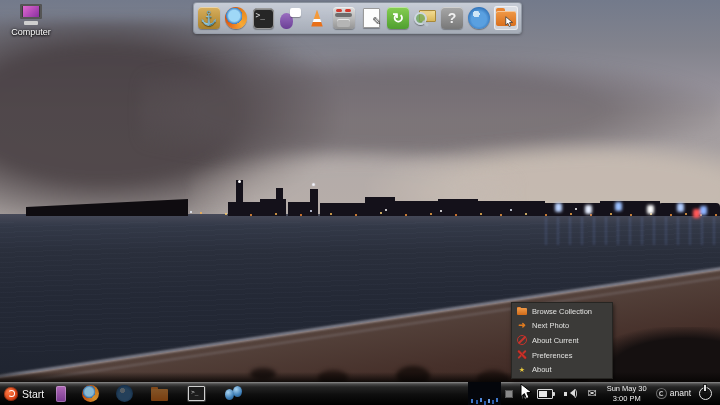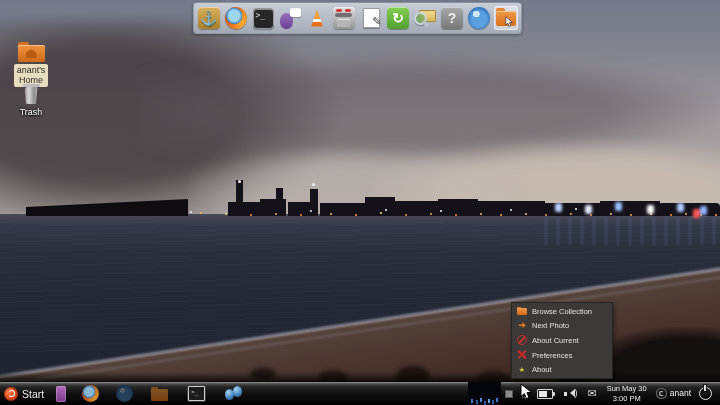--- a/index.html
+++ b/index.html
@@ -244,37 +244,28 @@
   <div class="lights-o"></div>
   <div class="lights-w"></div>
   <div class="glows"></div>
   <div class="refl"></div>
   <div class="beach"></div>
   <div class="orange-rock"></div>
   <div class="stones"></div>
   <div class="rocks-corner"></div>
   <div class="fg-shadow"></div>
 
-  <div class="dicon" style="left:2px;top:42px">
-    <div class="ic-folder">
-      <span class="tab"></span>
-        <span class="body"></span>
-        <span class="emb"></span>
-    </div>
-    <div class="dlabel sel">
-      <span>anant's</span><br>
-      <span>Home</span>
-    </div>
-  </div>
-  <div class="dicon" style="left:2px;top:84px">
-    <div class="ic-trash">
-      <span class="lid"></span>
-        <span class="can"></span>
-    </div>
-    <div class="dlabel">Trash</div>
+  <div class="dicon" style="left:2px;top:4px">
+    <div class="ic-computer">
+      <span class="scr">
+          <i></i>
+        </span>
+        <span class="base"></span>
+    </div>
+    <div class="dlabel">Computer</div>
   </div>
 
   <div class="dock">
     <div class="dk">
       <div class="tile t-anchor">⚓</div>
     </div>
     <div class="dk">
         <div class="ff"></div>
       </div>
     <div class="dk">

